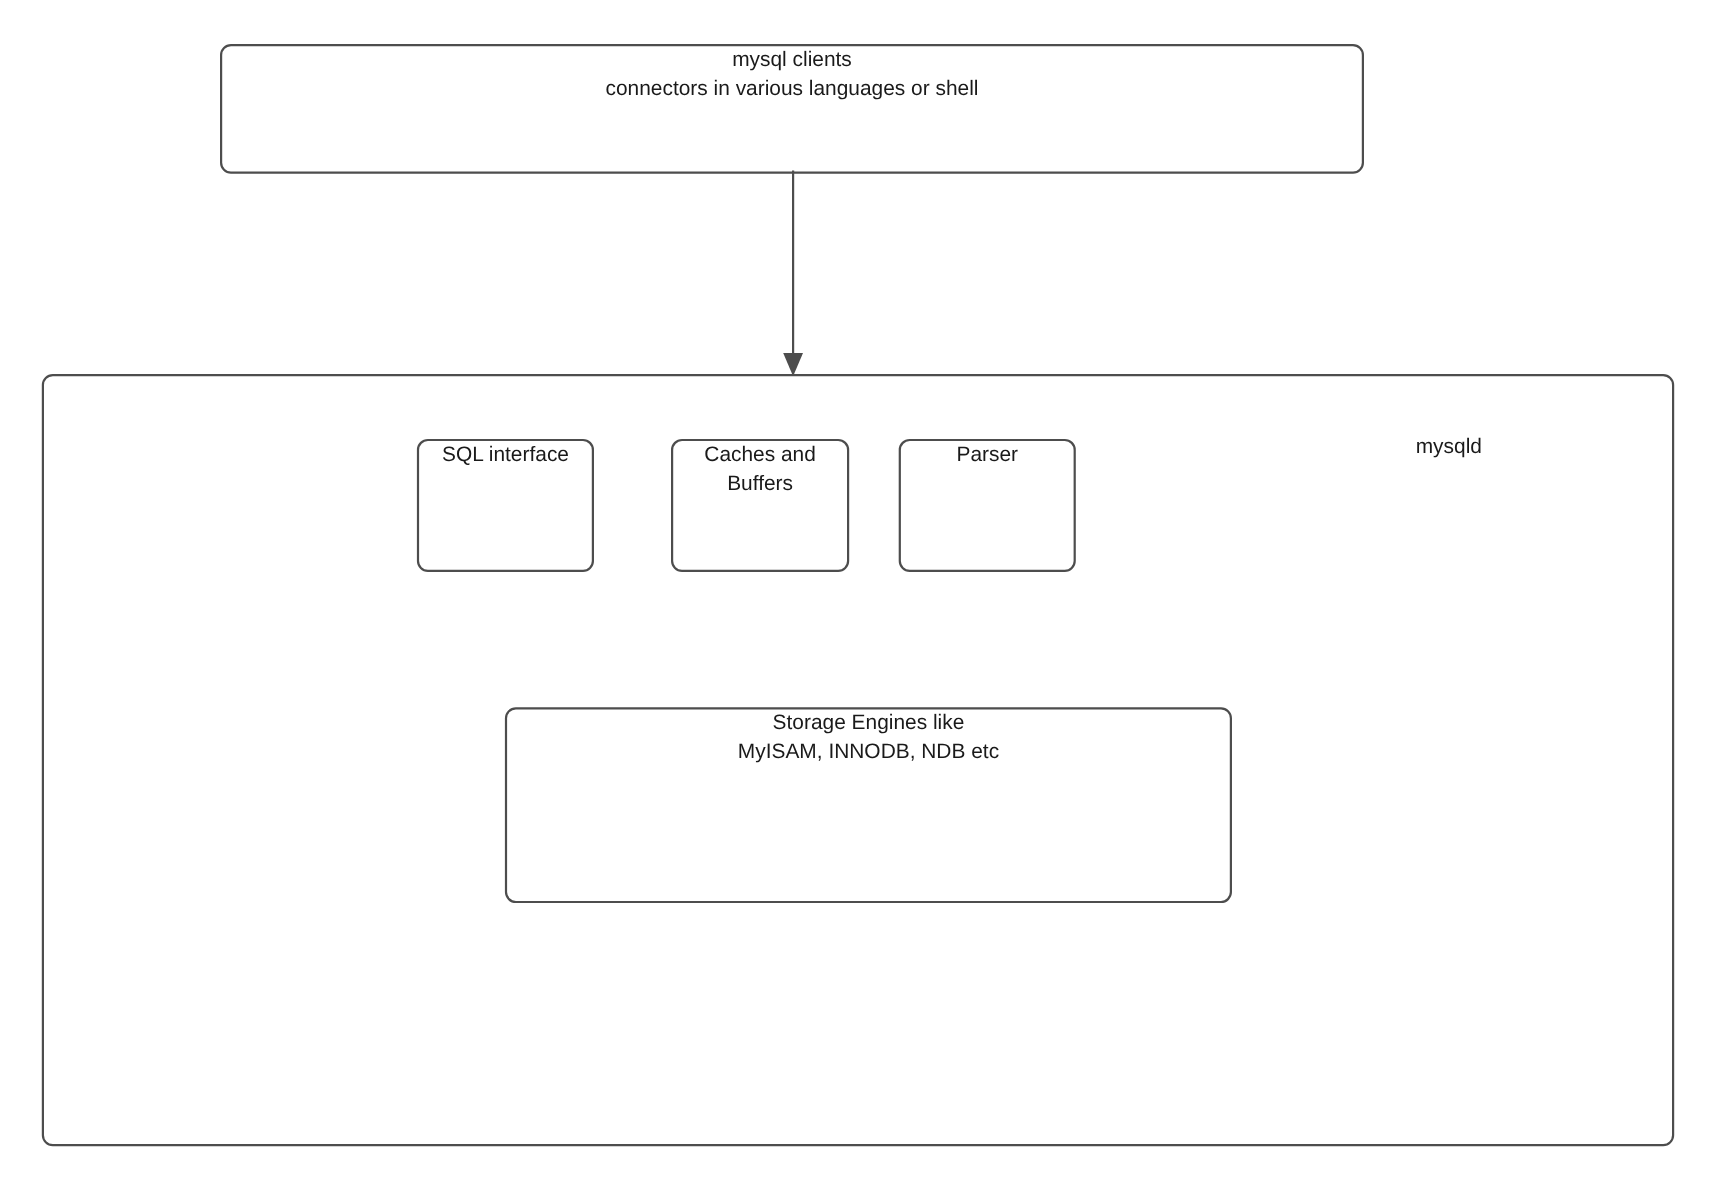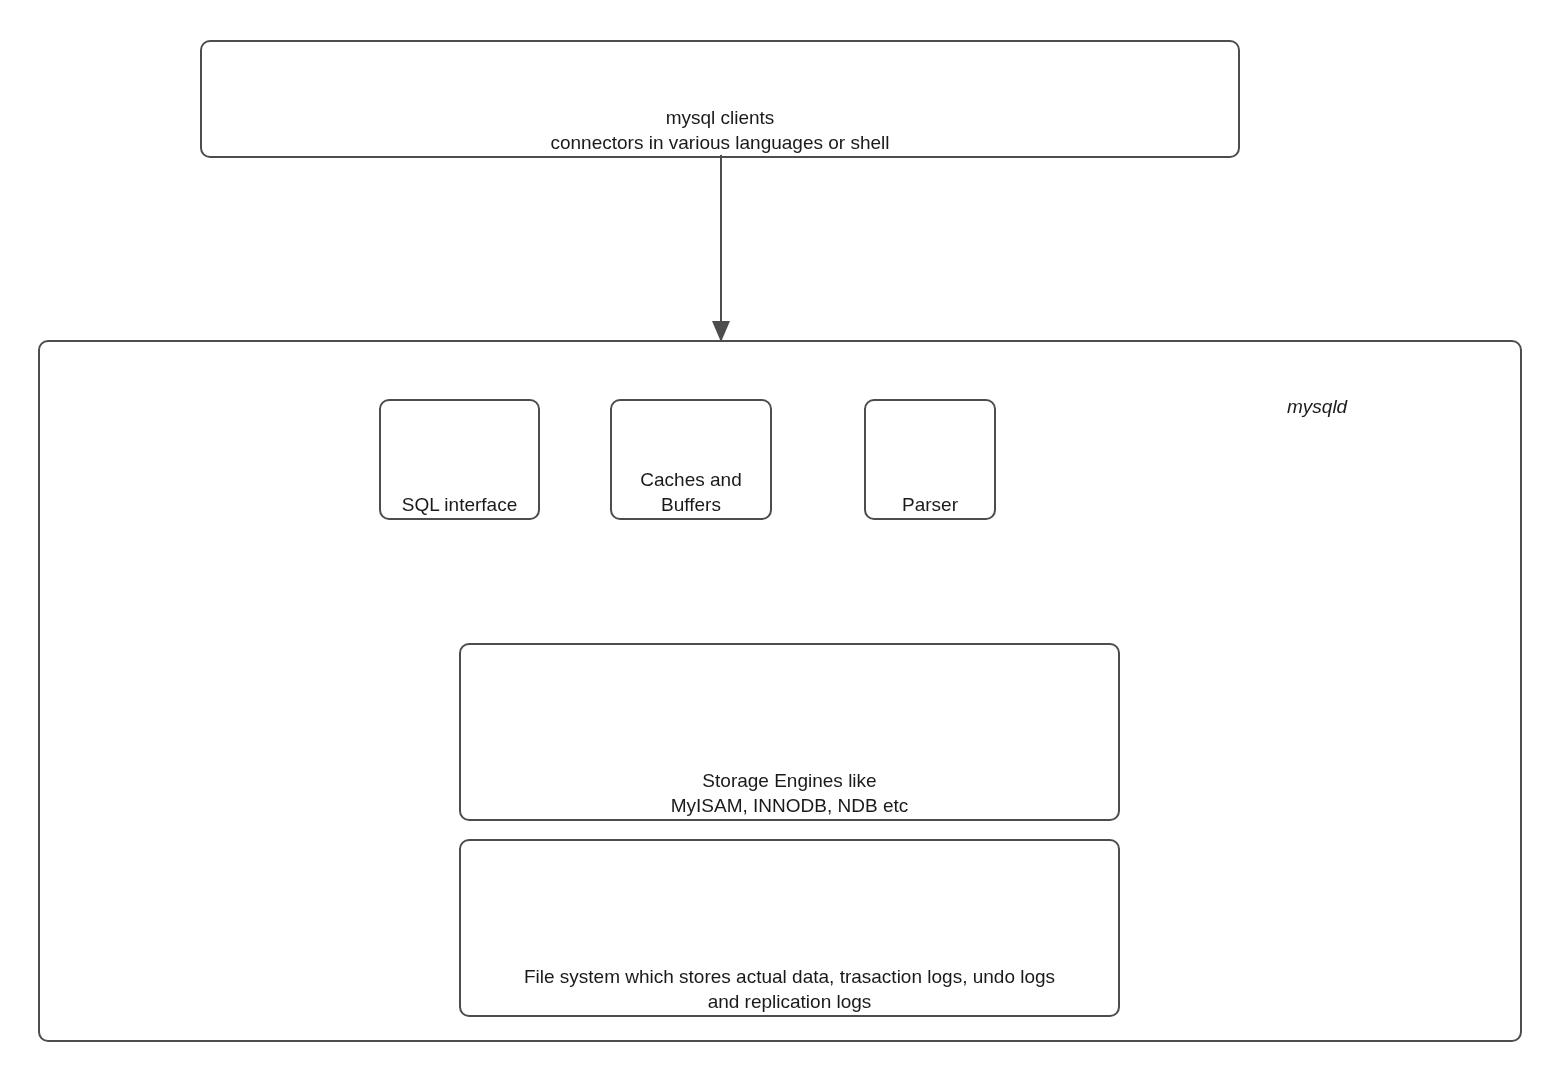--- a/index.html
+++ b/index.html
@@ -20,21 +20,21 @@
     background: #ffffff;
     overflow: hidden;
   }
   .node {
     position: absolute;
     box-sizing: border-box;
     background: #ffffff;
     border: 2px solid #4d4d4d;
     border-radius: 10px;
     display: flex;
-    align-items: flex-end;
+    align-items: flex-start;
     justify-content: center;
     text-align: center;
     line-height: 1.35;
     color: #1a1a1a;
   }
   .node .label {
     display: block;
     white-space: pre-line;
     padding: 0 10px;
   }
@@ -67,33 +67,32 @@
     border-radius: 10px;
     display: block;
   }
   #mysqld-title {
     position: absolute;
     left: 1287px;
     top: 396px;
     font-size: 19px;
     color: #1a1a1a;
     white-space: nowrap;
-    font-style: italic;
   }
 
   
   .component-node {
     top: 399px;
     height: 121px;
     font-size: 19px;
   }
   #node-nosql-interface   { left: 118px;  width: 163px; }
   #node-sql-interface     { left: 379px;  width: 161px; }
   #node-caches-buffers    { left: 610px;  width: 162px; }
-  #node-parser            { left: 864px;  width: 132px; }
+  #node-parser            { left: 817px;  width: 161px; }
   #node-query-optimizer   { left: 1079px; width: 161px; }
 
   
   #node-storage-engines {
     left: 459px;
     top: 643px;
     width: 661px;
     height: 178px;
     font-size: 19px;
   }
@@ -139,18 +138,14 @@
   <div class="node component-node" id="node-parser">
     <span class="label">Parser</span>
   </div>
 
 
   <div class="node" id="node-storage-engines">
     <span class="label">Storage Engines like
 MyISAM, INNODB, NDB etc</span>
   </div>
 
-  <div class="node" id="node-file-system">
-    <span class="label">File system which stores actual data, trasaction logs, undo logs
-and replication logs</span>
-  </div>
 
 </div>
 
 </body></html>

